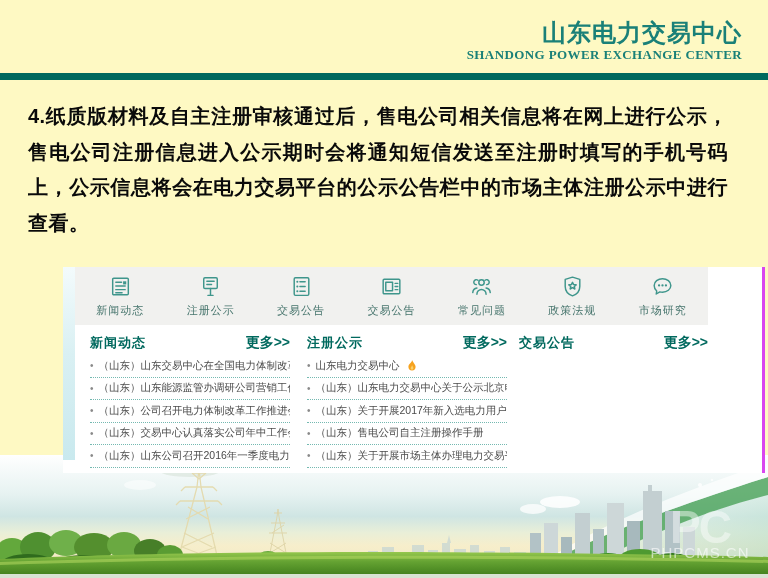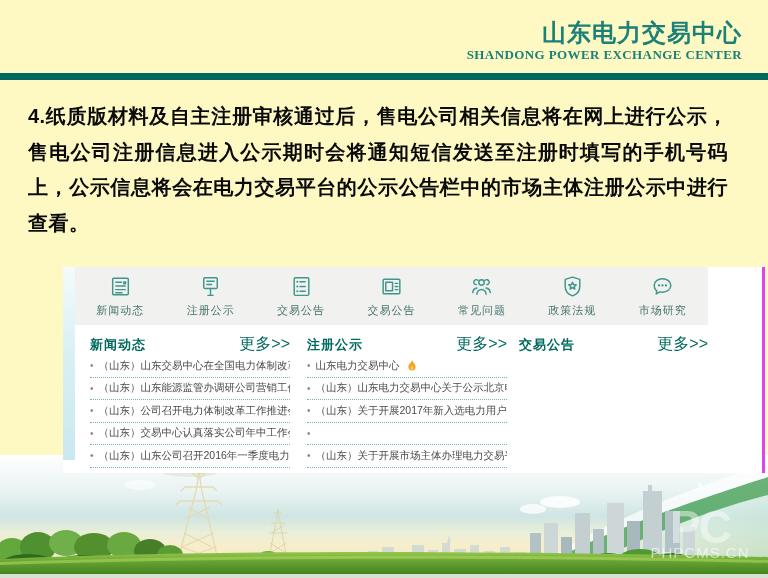--- a/index.html
+++ b/index.html
@@ -27,21 +27,21 @@
   .nav-item{flex:1;display:flex;flex-direction:column;align-items:center;gap:4px;cursor:pointer;}
   .nav-item svg{width:25px;height:25px;display:block;}
   .nav-label{font-size:11px;color:#47756d;letter-spacing:1px;}
   .content{position:absolute;left:12px;top:58px;width:633px;display:flex;padding-top:9px;}
   .col{display:flex;flex-direction:column;}
   .col1{width:200px;margin-left:15px;}
   .col2{width:200px;margin-left:17px;}
   .col3{width:193px;margin-left:12px;}
   .col-head{display:flex;justify-content:space-between;align-items:baseline;height:21px;}
   .col-title{font-size:13px;font-weight:bold;color:#00695e;letter-spacing:1px;}
-  .col-more{font-size:16px;font-weight:normal;color:#00695e;cursor:pointer;text-decoration:none;}
+  .col-more{font-size:14px;font-weight:bold;color:#00695e;cursor:pointer;text-decoration:none;}
   .item{display:flex;align-items:center;gap:5px;height:21.5px;font-size:10.5px;color:#4b4b4b;
         border-bottom:1px dotted #74b9b1;white-space:nowrap;overflow:hidden;cursor:pointer;}
   .bullet{color:#8a8a8a;font-size:10px;flex:0 0 auto;}
   .flame{flex:0 0 auto;margin-left:2px;}
 
   
   .footer-art{position:absolute;left:0;top:455px;width:768px;height:123px;z-index:1;}
 </style>
 </head>
 <body>
@@ -162,20 +162,21 @@
         <div class="item">
             <span class="bullet">•</span>
             <span>（山东）山东电力交易中心关于公示北京电力交易中</span>
           </div>
         <div class="item">
             <span class="bullet">•</span>
             <span>（山东）关于开展2017年新入选电力用户进行电力交</span>
           </div>
         <div class="item">
             <span class="bullet">•</span>
+            <span>（山东）售电公司自主注册操作手册</span>
           </div>
         <div class="item">
             <span class="bullet">•</span>
             <span>（山东）关于开展市场主体办理电力交易平台CFCA</span>
           </div>
       </div>
 
       <div class="col col3">
         <div class="col-head">
           <span class="col-title">交易公告</span>

